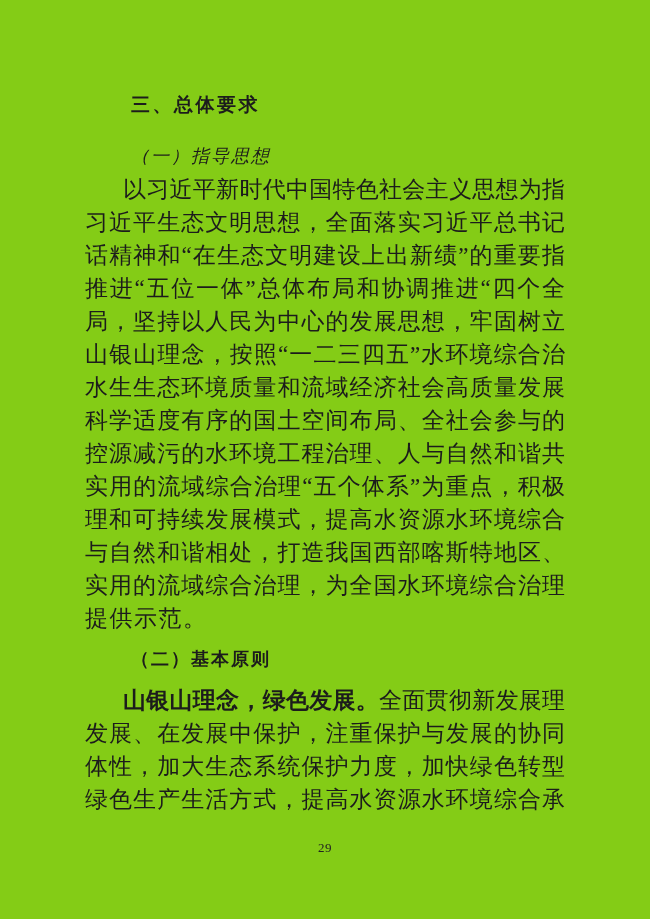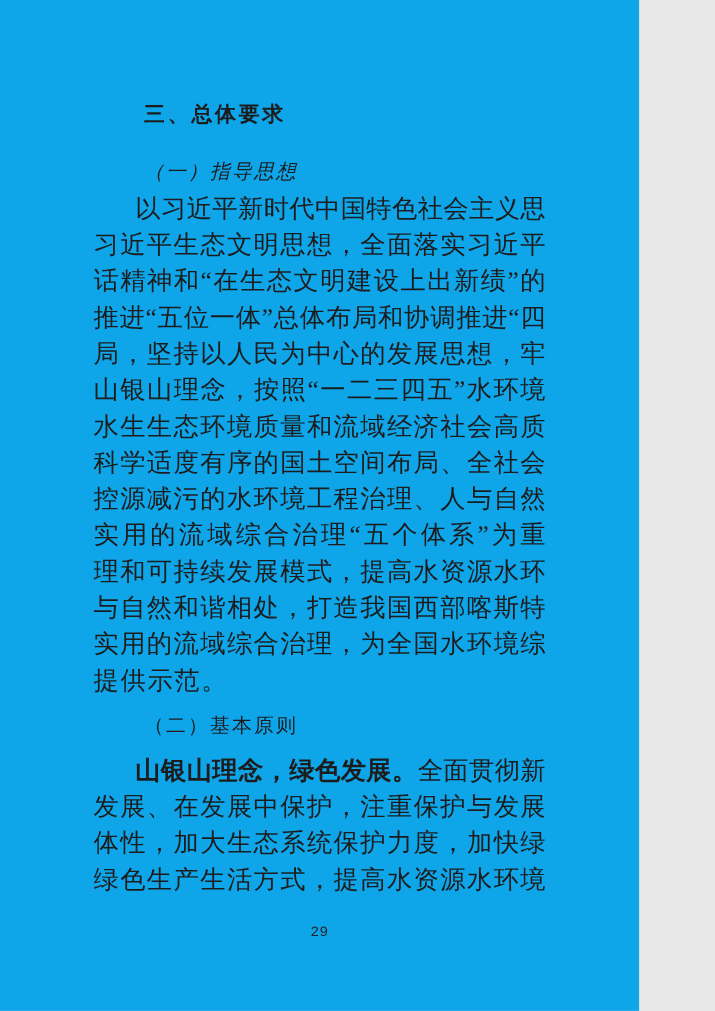--- a/index.html
+++ b/index.html
@@ -3,22 +3,22 @@
 <meta charset="utf-8">
 <style>
   * { margin: 0; padding: 0; box-sizing: border-box; }
   html, body { background: #e8e8e8; }
   body {
     width: 650px; height: 919px;
     font-family: "Liberation Serif", serif;
   }
   .page {
     position: relative;
-    width: 581px; height: 919px;
-    background: #0ea5e9;
+    width: 650px; height: 919px;
+    background: #84cc16;
     color: #1c1c1c;
     padding: 88px 85px 0 85px;
     overflow: hidden;
   }
   .line {
     height: 33px;
     line-height: 33px;
     font-size: 23px;
     overflow: hidden;
   }
@@ -36,32 +36,31 @@
     text-indent: 46px;
   }
   .sub {
     font-size: 18px;
     letter-spacing: 2px;
     text-indent: 46px;
   }
   .short { letter-spacing: 1.5px; }
   .bold-lead { font-weight: bold; }
   .mt-sub1 { margin-top: 19px; font-style: italic; }
-  .sub2 { margin-top: 8px; margin-bottom: 8px; }
+  .sub2 { margin-top: 8px; margin-bottom: 8px; font-weight: bold; }
   .page-number {
     position: absolute;
     left: 0; right: 0;
     bottom: 63px;
     height: 17px;
     line-height: 17px;
     text-align: center;
     font-size: 13px;
     letter-spacing: 0.5px;
     color: #222222;
-    font-family: Liberation Mono, monospace;
   }
 </style>
 </head>
 <body>
 
 <div class="page">
 
   <div class="line h1">三、总体要求</div>
 
   <div class="line sub mt-sub1">（一）指导思想</div>

